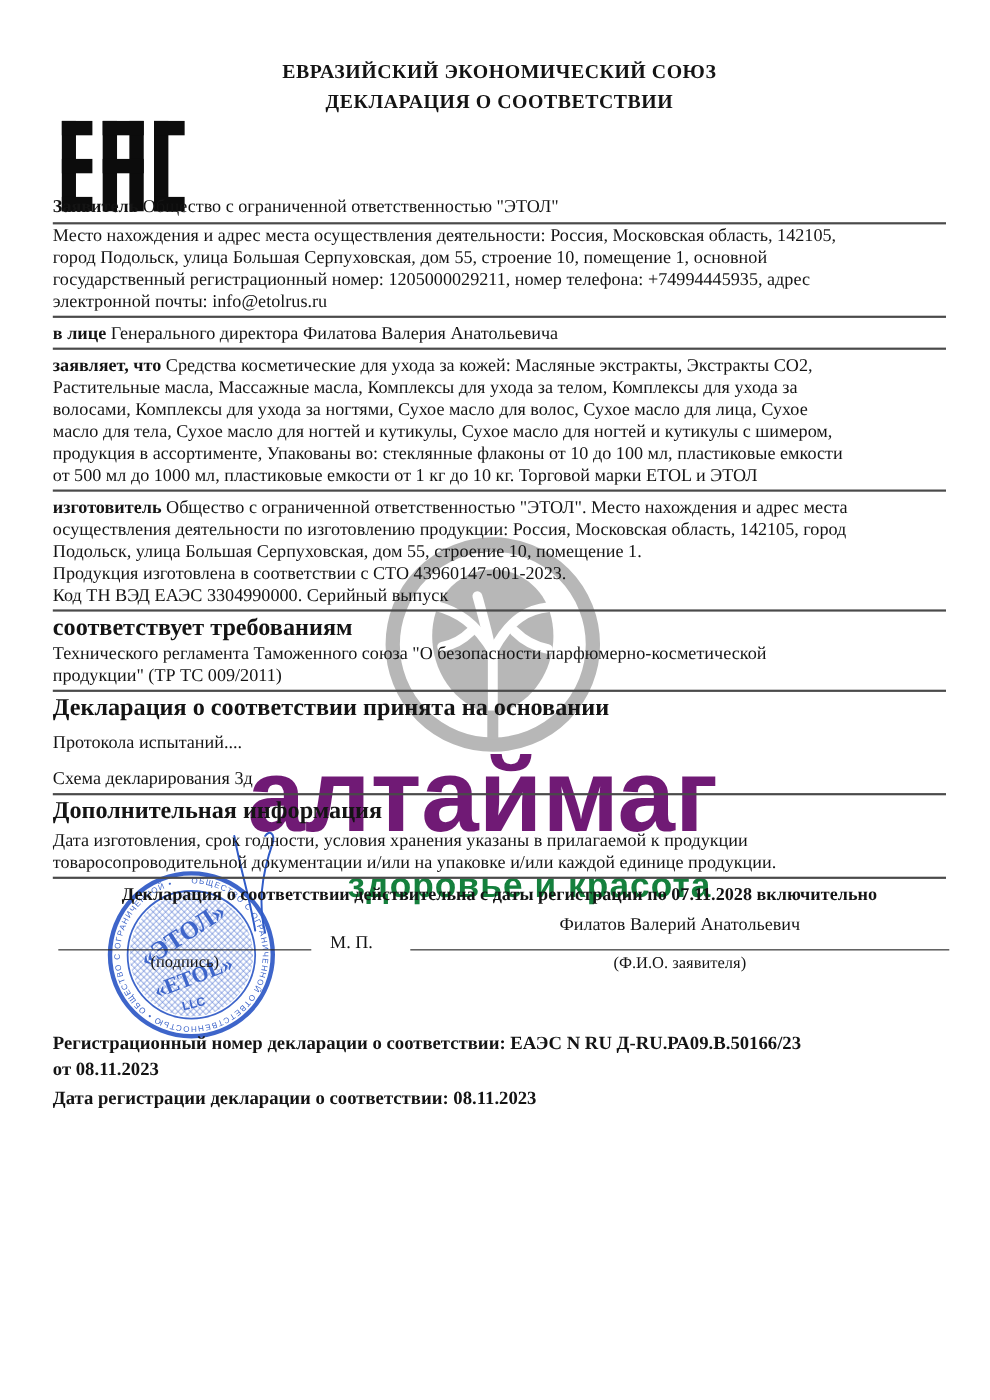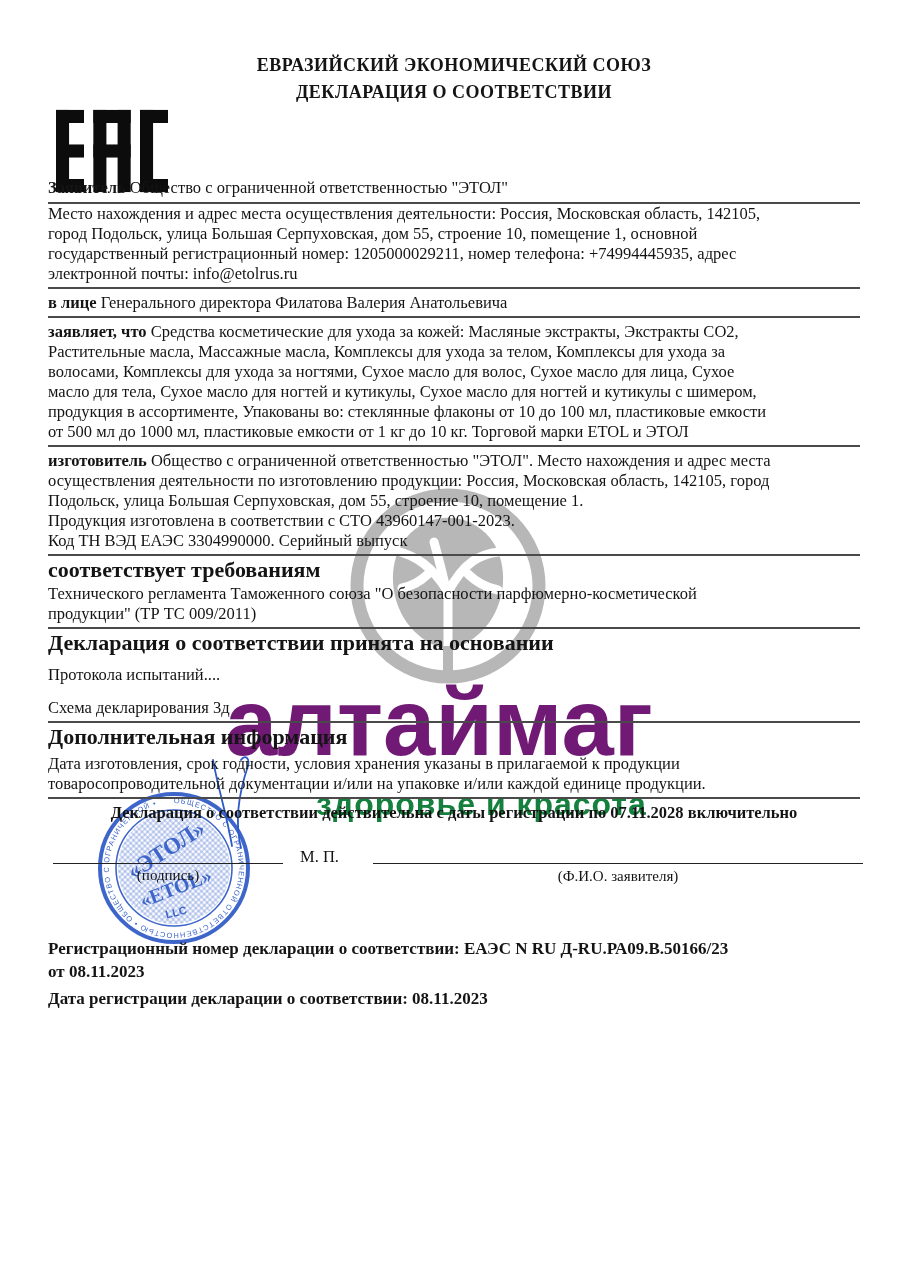--- a/index.html
+++ b/index.html
@@ -155,20 +155,21 @@
 
     <div class="hsec">Дополнительная информация</div>
     <div class="row ml addtext">Дата изготовления, срок годности, условия хранения указаны в прилагаемой к продукции
 товаросопроводительной документации и/или на упаковке и/или каждой единице продукции.</div>
     <hr class="rule r2">
 
     <div class="row validity">Декларация о соответствии  действительна с даты регистрации по 07.11.2028 включительно</div>
 
     <div class="sig">
       <div class="cap" style="left:252px;top:24px;font-size:16.5px;">М. П.</div>
+      <div style="position:absolute;left:325px;top:7px;width:490px;text-align:center;font-size:16.5px;">Филатов Валерий Анатольевич</div>
       <div class="line" style="left:5px;top:40px;width:230px;"></div>
       <div class="line" style="left:325px;top:40px;width:490px;"></div>
       <div class="cap" style="left:5px;top:44px;width:230px;">(подпись)</div>
       <div class="cap" style="left:325px;top:45px;width:490px;">(Ф.И.О. заявителя)</div>
     </div>
 
     <div class="regblock ml">Регистрационный номер декларации о соответствии: ЕАЭС N RU Д-RU.РА09.В.50166/23
 от 08.11.2023</div>
     <div class="regdate">Дата регистрации декларации о соответствии: 08.11.2023</div>
   </div>

